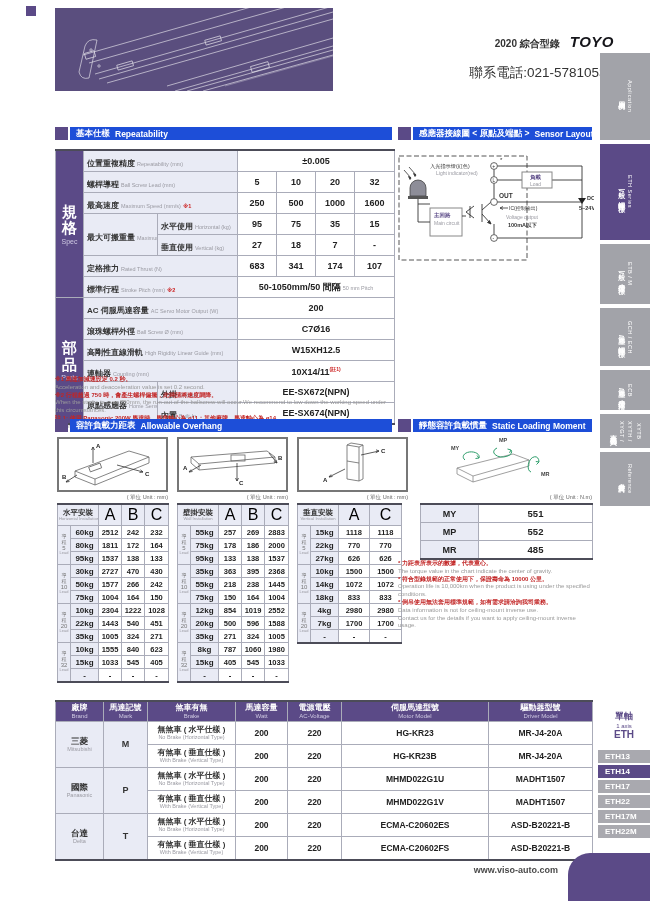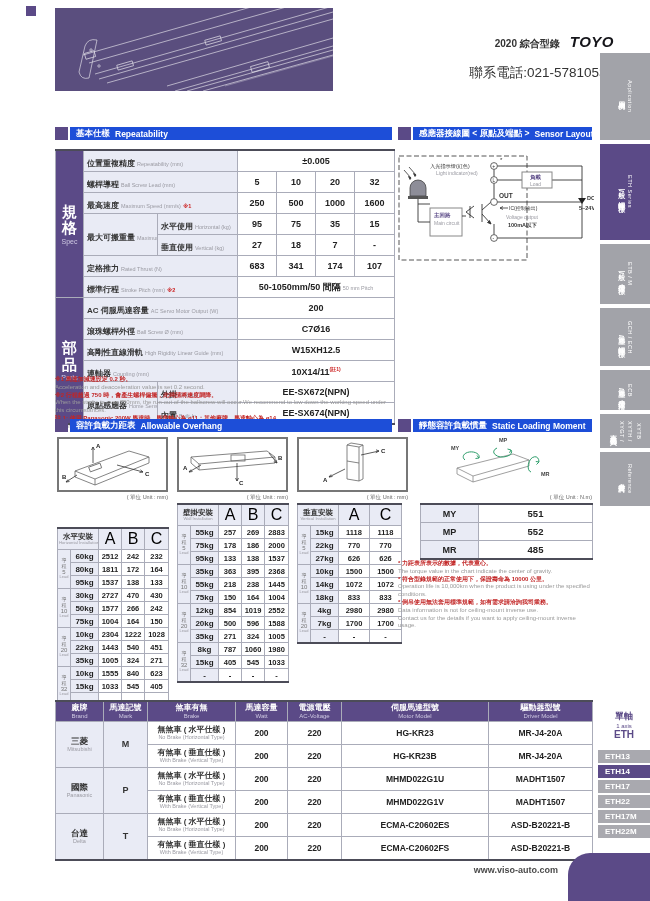--- a/index.html
+++ b/index.html
@@ -416,21 +416,21 @@
           <path d="M62 16 L80 12"></path>
             <path d="M80 12 L76.8 13.8 M80 12 L77 10.8"></path>
         </g>
         <text x="24" y="43" font-size="6" font-weight="bold" fill="#222">A</text>
         <text x="82" y="14" font-size="6" font-weight="bold" fill="#222">C</text>
       </svg>
     </div>
     <div class="unit-cap">( 單位 Unit : mm)</div>
   </div>
 
-  <table id="overhang-t1" class="t-dark" style="left:57px;top:503px;width:111px;margin-top:24px;">
+  <table id="overhang-t1" class="t-dark" style="left:57px;top:503px;width:111px;">
     <colgroup>
         <col style="width:13px">
         <col style="width:28px">
         <col style="width:23px">
         <col style="width:23px">
         <col style="width:24px">
       </colgroup>
     <tbody>
         <tr>
           <td colspan="2" class="c-hdr">

